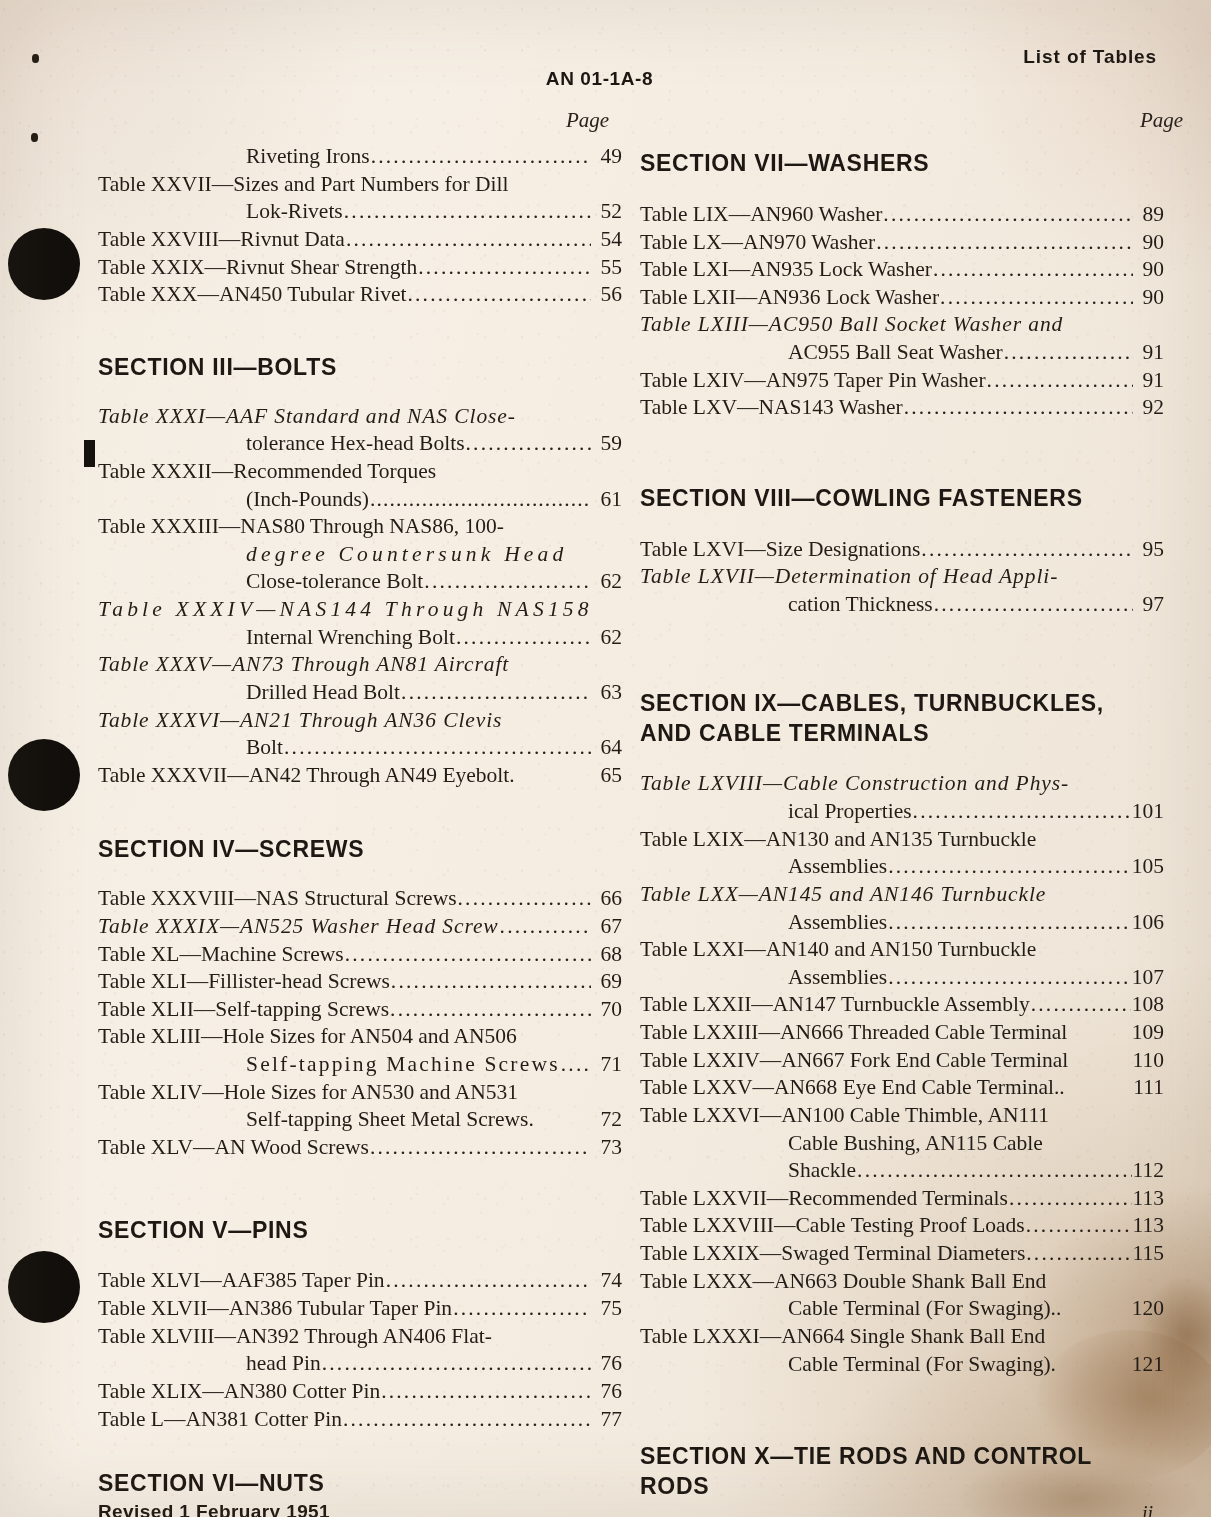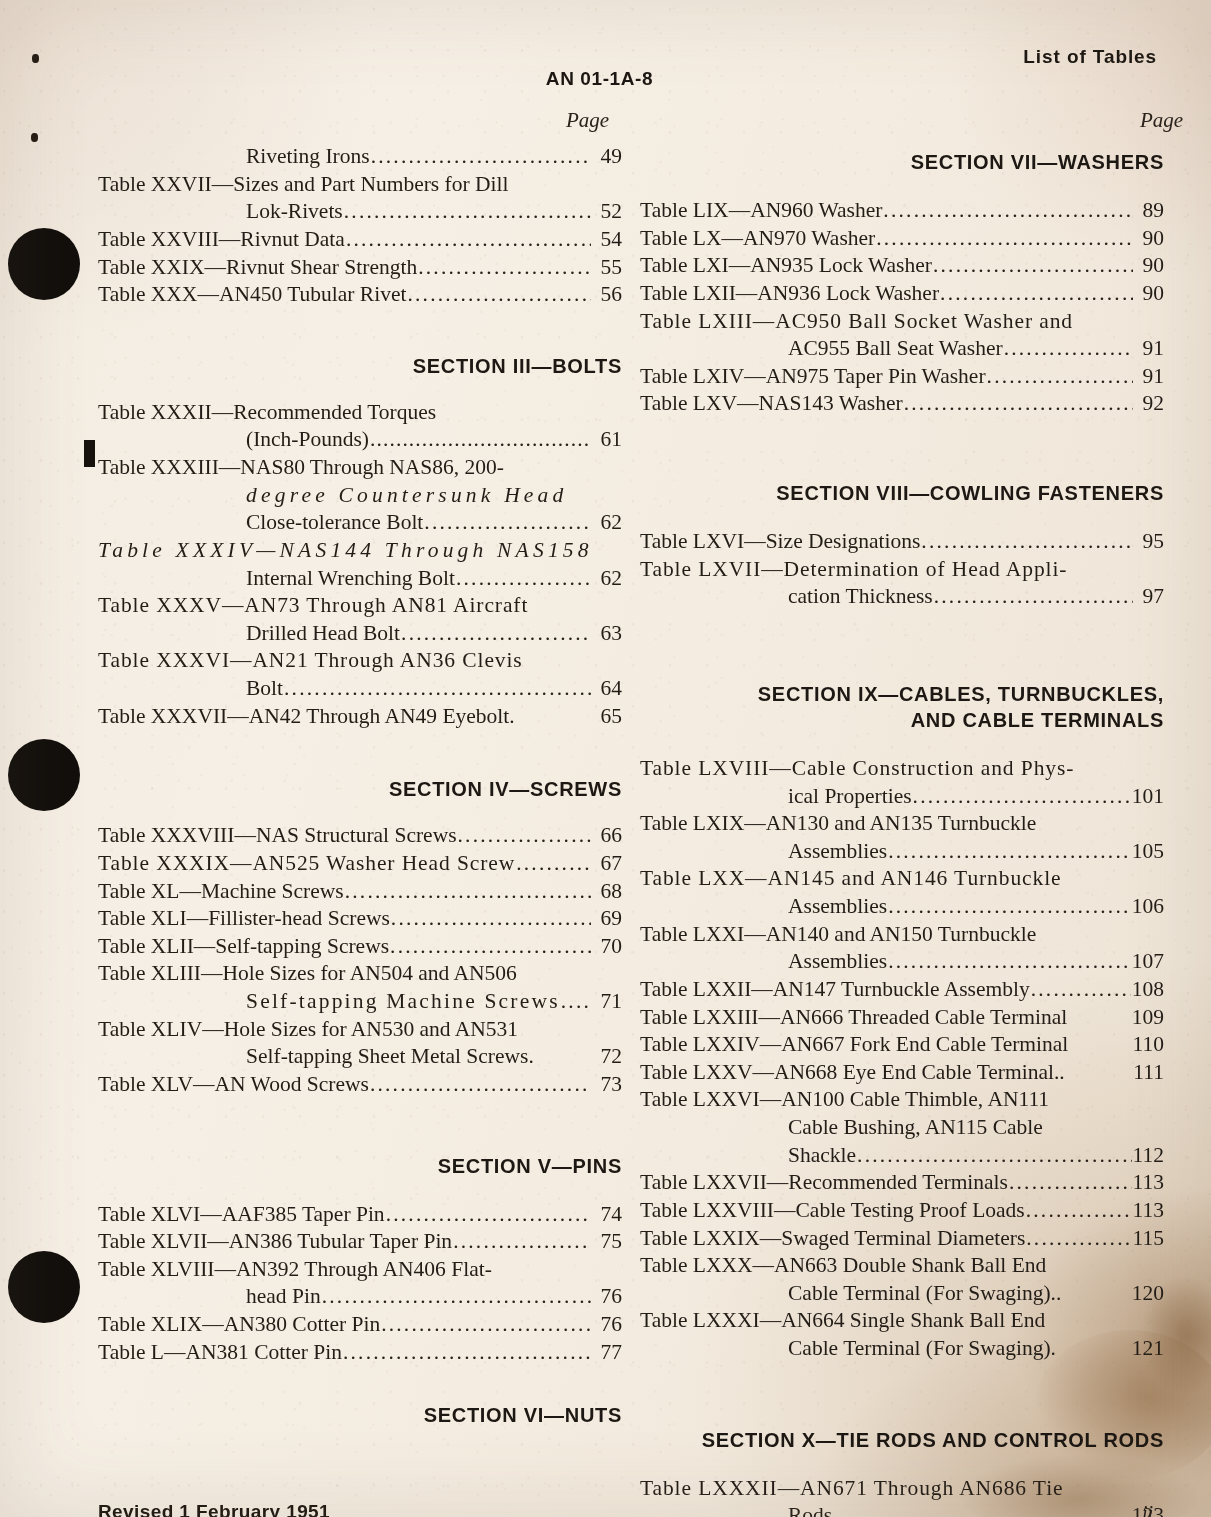--- a/index.html
+++ b/index.html
@@ -81,23 +81,23 @@
     position: absolute;
     top: 143px;
     width: 524px;
   }
   .col.left  { left: 98px; }
   .col.right { left: 640px; }
 
   .sec-head {
     font-family: "Liberation Sans", "DejaVu Sans", sans-serif;
     font-weight: bold;
-    font-size: 20px;
+    font-size: 23px;
     letter-spacing: .7px;
-    text-align: right;
+    text-align: left;
     color: #1d1813;
     line-height: 1.30;
   }
   .sec-head.gap-before { margin-top: 30px; }
 
   .entries { margin-top: 14px; }
 
   .entry {
     font-size: 21.5px;
     line-height: 1.285;
@@ -124,21 +124,21 @@
     flex: 0 0 auto;
     text-align: right;
     min-width: 30px;
   }
   .eline.indent .txt { padding-left: 148px; }
   
   .eline.nogap .pg { min-width: 0; }
   .eline.noleader .spacer { flex: 1 1 auto; }
 
   
-  .sp1 { letter-spacing: .9px; }
+  .sp1 { letter-spacing: .9px; font-style: italic; }
   .sp2 { letter-spacing: 2.2px; }
   .sp3 { letter-spacing: 4.2px; font-style: italic; }
 
   
   .footer-left {
     position: absolute;
     left: 98px;
     bottom: -6px;
     font-family: "Liberation Sans", "DejaVu Sans", sans-serif;
     font-weight: bold;
@@ -254,36 +254,47 @@
             <span class="txt">Table XXX—AN450 Tubular Rivet</span>
             <span class="leader"></span>
             <span class="pg">56</span>
           </div>
       </div>
     </div>
 
     <div class="sec-head gap-before" style="margin-top:44px">SECTION III—BOLTS</div>
     <div class="entries" style="margin-top:20px">
 
+      <div class="entry">
+        <div class="eline noleader">
+            <span class="txt sp1">Table XXXI—AAF Standard and NAS Close-</span>
+            <span class="spacer"></span>
+          </div>
+        <div class="eline indent">
+            <span class="txt">tolerance Hex-head Bolts</span>
+            <span class="leader"></span>
+            <span class="pg">59</span>
+          </div>
+      </div>
 
       <div class="entry">
         <div class="eline noleader">
             <span class="txt">Table XXXII—Recommended Torques</span>
             <span class="spacer"></span>
           </div>
         <div class="eline indent">
             <span class="txt">(Inch-Pounds)</span>
             <span class="leader" style="letter-spacing:1.1px"></span>
             <span class="pg">61</span>
           </div>
       </div>
 
       <div class="entry">
         <div class="eline noleader">
-            <span class="txt">Table XXXIII—NAS80 Through NAS86, 200-</span>
+            <span class="txt">Table XXXIII—NAS80 Through NAS86, 100-</span>
             <span class="spacer"></span>
           </div>
         <div class="eline indent noleader">
             <span class="txt sp3">degree Countersunk Head</span>
             <span class="spacer"></span>
           </div>
         <div class="eline indent">
             <span class="txt">Close-tolerance Bolt</span>
             <span class="leader"></span>
             <span class="pg">62</span>

